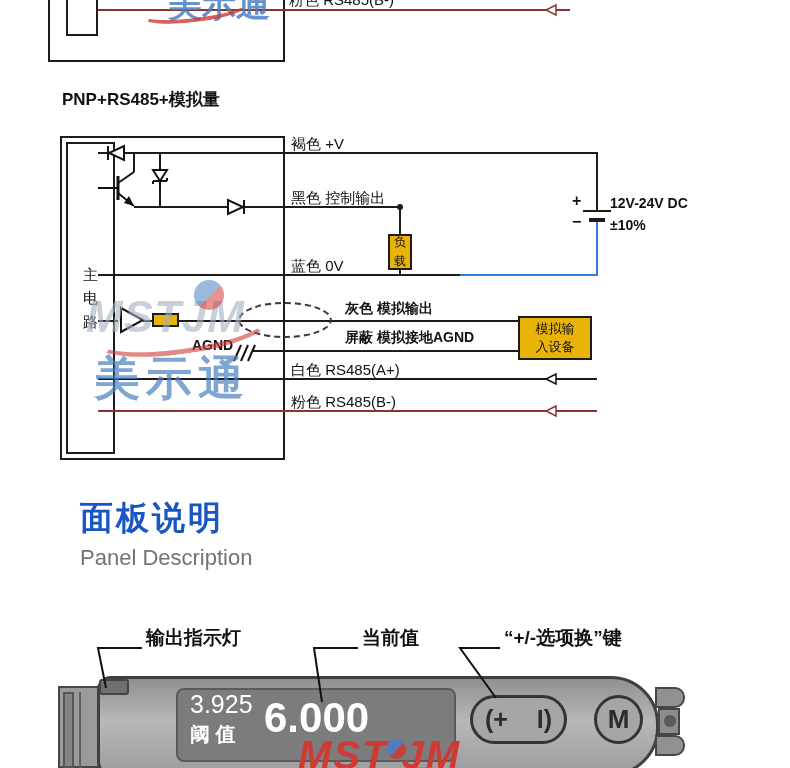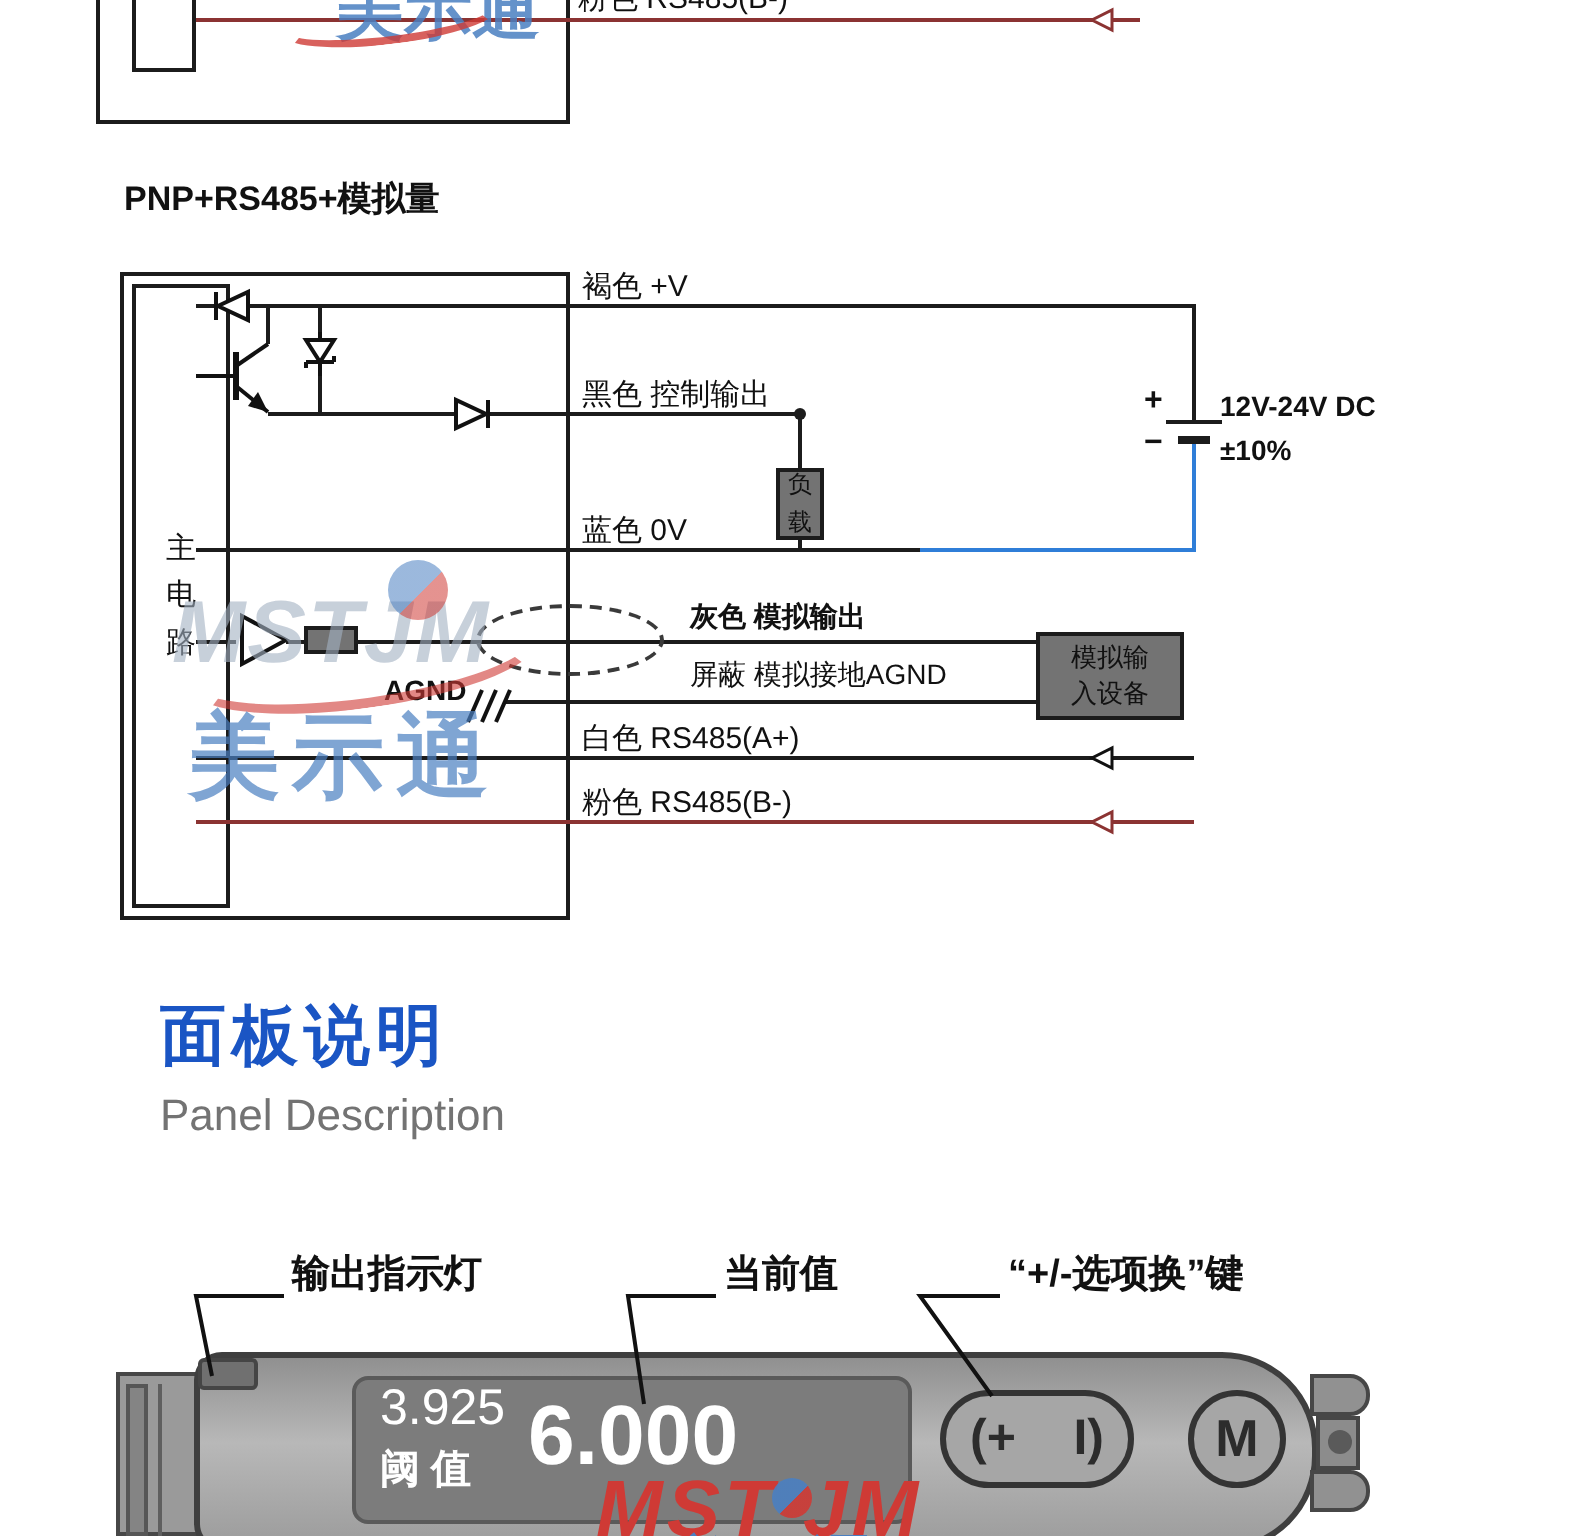--- a/index.html
+++ b/index.html
@@ -7,21 +7,21 @@
   body { width:790px; height:768px; overflow:hidden;
          font-family:"Liberation Sans","DejaVu Sans",sans-serif; color:#111; }
   .page { position:relative; width:790px; height:768px; background:#fff; overflow:hidden; }
   .layer { position:absolute; inset:0; }
   .abs { position:absolute; }
   .hl { position:absolute; height:2px; background:#1c1c1c; }
   .vl { position:absolute; width:2px; background:#1c1c1c; }
   .pinkline { background:#8b3332; }
   .blueline { background:#2f7ed8; }
   .lbl { position:absolute; white-space:nowrap; font-size:15px; font-weight:500; color:#111; line-height:1.15; }
-  .box { position:absolute; border:2px solid #1c1c1c; background:#737373; }
+  .box { position:absolute; border:2px solid #1c1c1c; background:#eab308; }
   .cstack { display:flex; align-items:center; justify-content:center; }
   .vtext { width:1.25em; word-break:break-all; text-align:center; line-height:1.55; }
   .dot { position:absolute; width:6px; height:6px; border-radius:50%; background:#1c1c1c; }
   .wm { position:absolute; pointer-events:none; }
   svg { position:absolute; overflow:visible; }
 </style>
 </head>
 <body>
 
 <div class="page">
@@ -123,21 +123,21 @@
       <polygon points="12,2 12,12 2,7" fill="#fff" stroke="#111" stroke-width="1.5"></polygon>
     </svg>
     <svg width="14" height="14" style="left:544px;top:404px">
       <polygon points="12,2 12,12 2,7" fill="#fff" stroke="#8b3332" stroke-width="1.5"></polygon>
     </svg>
 
     <span class="lbl" style="left:291px;top:135px">褐色 +V</span>
     <span class="lbl" style="left:291px;top:189px">黑色 控制输出</span>
     <span class="lbl" style="left:291px;top:257px">蓝色 0V</span>
     <span class="lbl" style="left:345px;top:300px;font-size:14px;font-weight:600">灰色 模拟输出</span>
-    <span class="lbl" style="left:345px;top:329px;font-size:14px;font-weight:400">屏蔽 模拟接地AGND</span>
+    <span class="lbl" style="left:345px;top:329px;font-size:14px;font-weight:700">屏蔽 模拟接地AGND</span>
     <span class="lbl" style="left:291px;top:361px">白色 RS485(A+)</span>
     <span class="lbl" style="left:291px;top:393px">粉色 RS485(B-)</span>
   </div>
 
   <div class="layer" style="pointer-events:none">
     <div class="wm" style="left:86px;top:292px;font-size:44px;font-weight:bold;font-style:italic;letter-spacing:1px;color:#a3b1c2;opacity:.6">MSTJM</div>
     <div class="wm" style="left:194px;top:280px;width:30px;height:30px;border-radius:50%;background:linear-gradient(135deg,#4a7fc1 55%,#cf3a35 55%);opacity:.55"></div>
     <div class="wm" style="left:92px;top:306px;width:180px;height:48px;border:5px solid transparent;border-bottom-color:#cf3a35;border-radius:50%;transform:rotate(-8deg);opacity:.6"></div>
     <div class="wm" style="left:94px;top:348px;font-size:46px;font-weight:bold;color:#4a7fc1;opacity:.7;letter-spacing:6px">美示通</div>
   </div>

